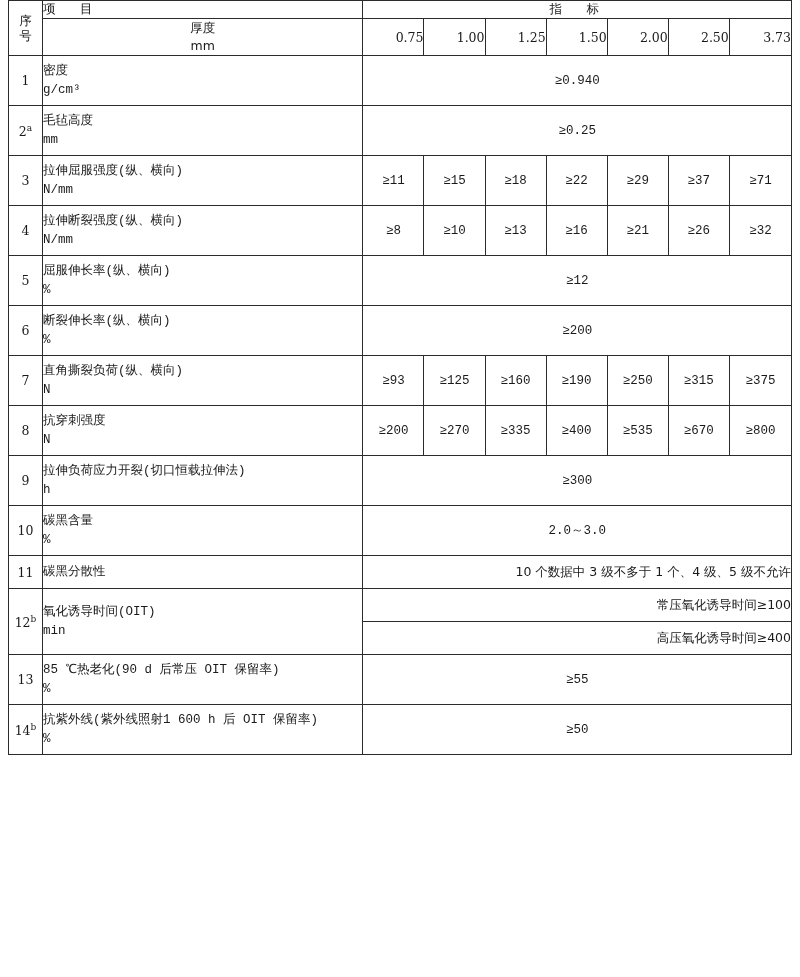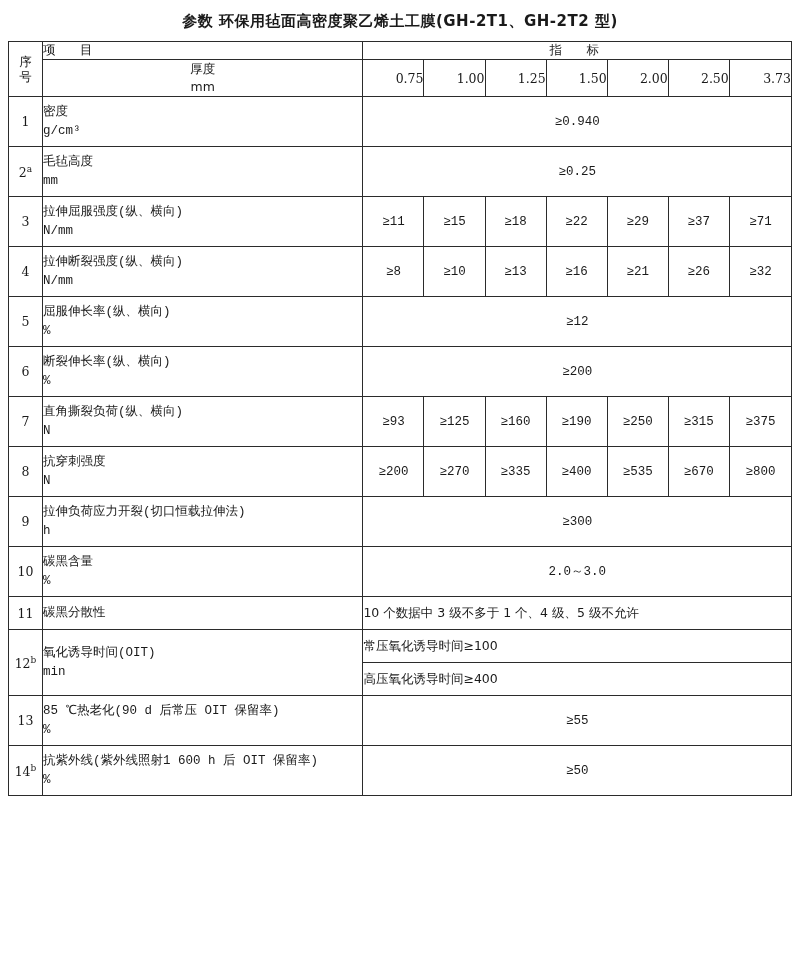--- a/index.html
+++ b/index.html
@@ -89,34 +89,33 @@
   }
   .item-cell .line2 {
     display: block;
   }
   .val {
     text-align: center;
     font-size: 12.5px;
     font-family: Liberation Mono, monospace;
   }
   .val-cn {
-    text-align: left;
+    text-align: right;
     font-size: 12.5px;
     padding: 6px 4px;
     font-family: "DejaVu Sans", "Liberation Sans", sans-serif;
   }
   .h-med  { height: 50px; }
   .h-xs   { height: 33px; }
 </style>
 </head>
 <body>
 
 <div class="page">
 
-  <div class="doc-title">参数 环保用毡面高密度聚乙烯土工膜(GH-2T1、GH-2T2 型)</div>
 
   <table class="spec">
     <colgroup>
       <col style="width:34px">
       <col style="width:320px">
       <col style="width:61px">
       <col style="width:61px">
       <col style="width:61px">
       <col style="width:61px">
       <col style="width:61px">

